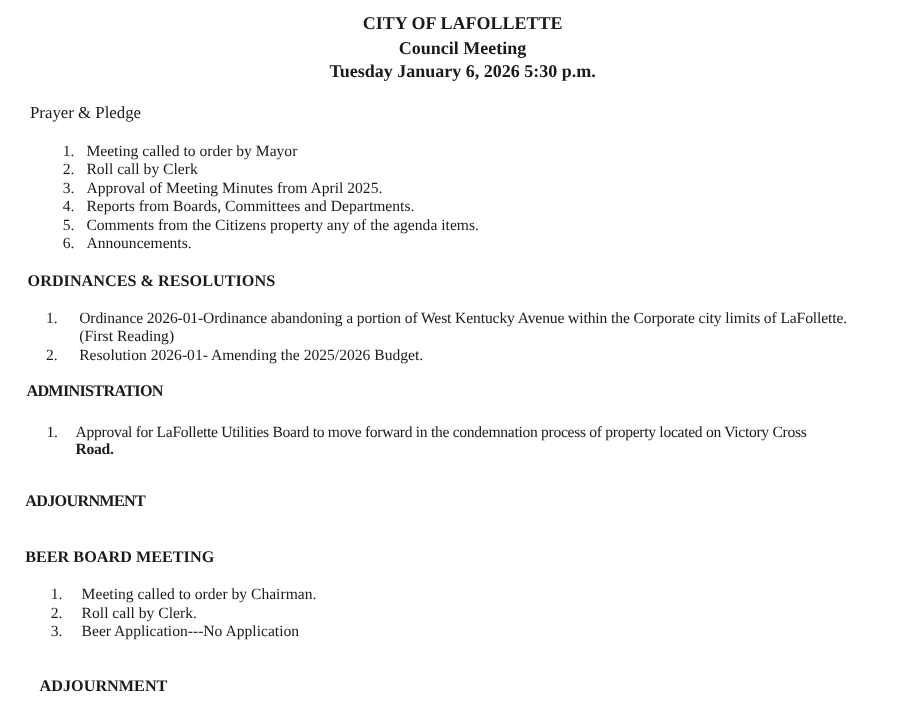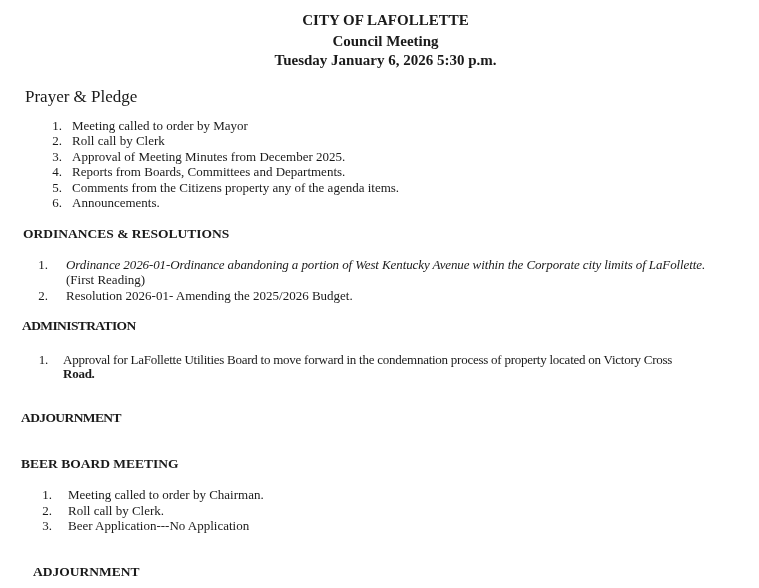--- a/index.html
+++ b/index.html
@@ -6,21 +6,21 @@
     body {
       width: 759px; height: 588px; overflow: hidden; position: relative;
       font-family: "Liberation Serif", "DejaVu Serif", serif;
       color: #1a1a1a;
     }
     .abs { position: absolute; white-space: nowrap; }
     .title { font-weight: bold; font-size: 15px; left: 0; width: 771px; text-align: center; }
     .t1 { top: 12px; }
     .t2 { top: 33px; }
     .t3 { top: 52px; }
-    .plain { font-size: 17px; }
+    .plain { font-size: 14px; }
     .head { font-weight: bold; font-size: 13.5px; }
     .item { font-size: 13px; }
     .num { position: absolute; text-align: right; width: 14px; }
     .txt { position: absolute; }
   </style>
 </head>
 <body>
 
 <div>
   <div class="abs title t1">CITY OF LAFOLLETTE</div>
@@ -32,39 +32,39 @@
   <div class="abs item" style="left:48px; top:118px;">
     <span class="num" style="left:0;">1.</span>
     <span class="txt" style="left:24px;">Meeting called to order by Mayor</span>
   </div>
   <div class="abs item" style="left:48px; top:133px;">
     <span class="num" style="left:0;">2.</span>
     <span class="txt" style="left:24px;">Roll call by Clerk</span>
   </div>
   <div class="abs item" style="left:48px; top:149px;">
     <span class="num" style="left:0;">3.</span>
-    <span class="txt" style="left:24px;">Approval of Meeting Minutes from December 2025.</span>
+    <span class="txt" style="left:24px;">Approval of Meeting Minutes from April 2025.</span>
   </div>
   <div class="abs item" style="left:48px; top:164px;">
     <span class="num" style="left:0;">4.</span>
     <span class="txt" style="left:24px;">Reports from Boards, Committees and Departments.</span>
   </div>
   <div class="abs item" style="left:48px; top:180px;">
     <span class="num" style="left:0;">5.</span>
     <span class="txt" style="left:24px;">Comments from the Citizens property any of the agenda items.</span>
   </div>
   <div class="abs item" style="left:48px; top:195px;">
     <span class="num" style="left:0;">6.</span>
     <span class="txt" style="left:24px;">Announcements.</span>
   </div>
 
   <div class="abs head" style="left:23px; top:226px;">ORDINANCES &amp; RESOLUTIONS</div>
   <div class="abs item" style="left:34px; top:257px;">
     <span class="num" style="left:0;">1.</span>
-    <span class="txt" style="left:32px; letter-spacing:-0.1px;font-style:italic;">Ordinance 2026-01-Ordinance abandoning a portion of West Kentucky Avenue within the Corporate city limits of LaFollette.</span>
+    <span class="txt" style="left:32px; letter-spacing:-0.1px;">Ordinance 2026-01-Ordinance abandoning a portion of West Kentucky Avenue within the Corporate city limits of LaFollette.</span>
     <span class="txt" style="left:32px; top:15px;font-family:Liberation Serif, serif;">(First Reading)</span>
   </div>
   <div class="abs item" style="left:34px; top:288px;">
     <span class="num" style="left:0;">2.</span>
     <span class="txt" style="left:32px;">Resolution 2026-01- Amending the 2025/2026 Budget.</span>
   </div>
 
   <div class="abs head" style="left:22px; top:318px; letter-spacing:-0.6px;">ADMINISTRATION</div>
   <div class="abs item" style="left:34px; top:352px; letter-spacing:-0.25px;">
     <span class="num" style="left:0;">1.</span>

